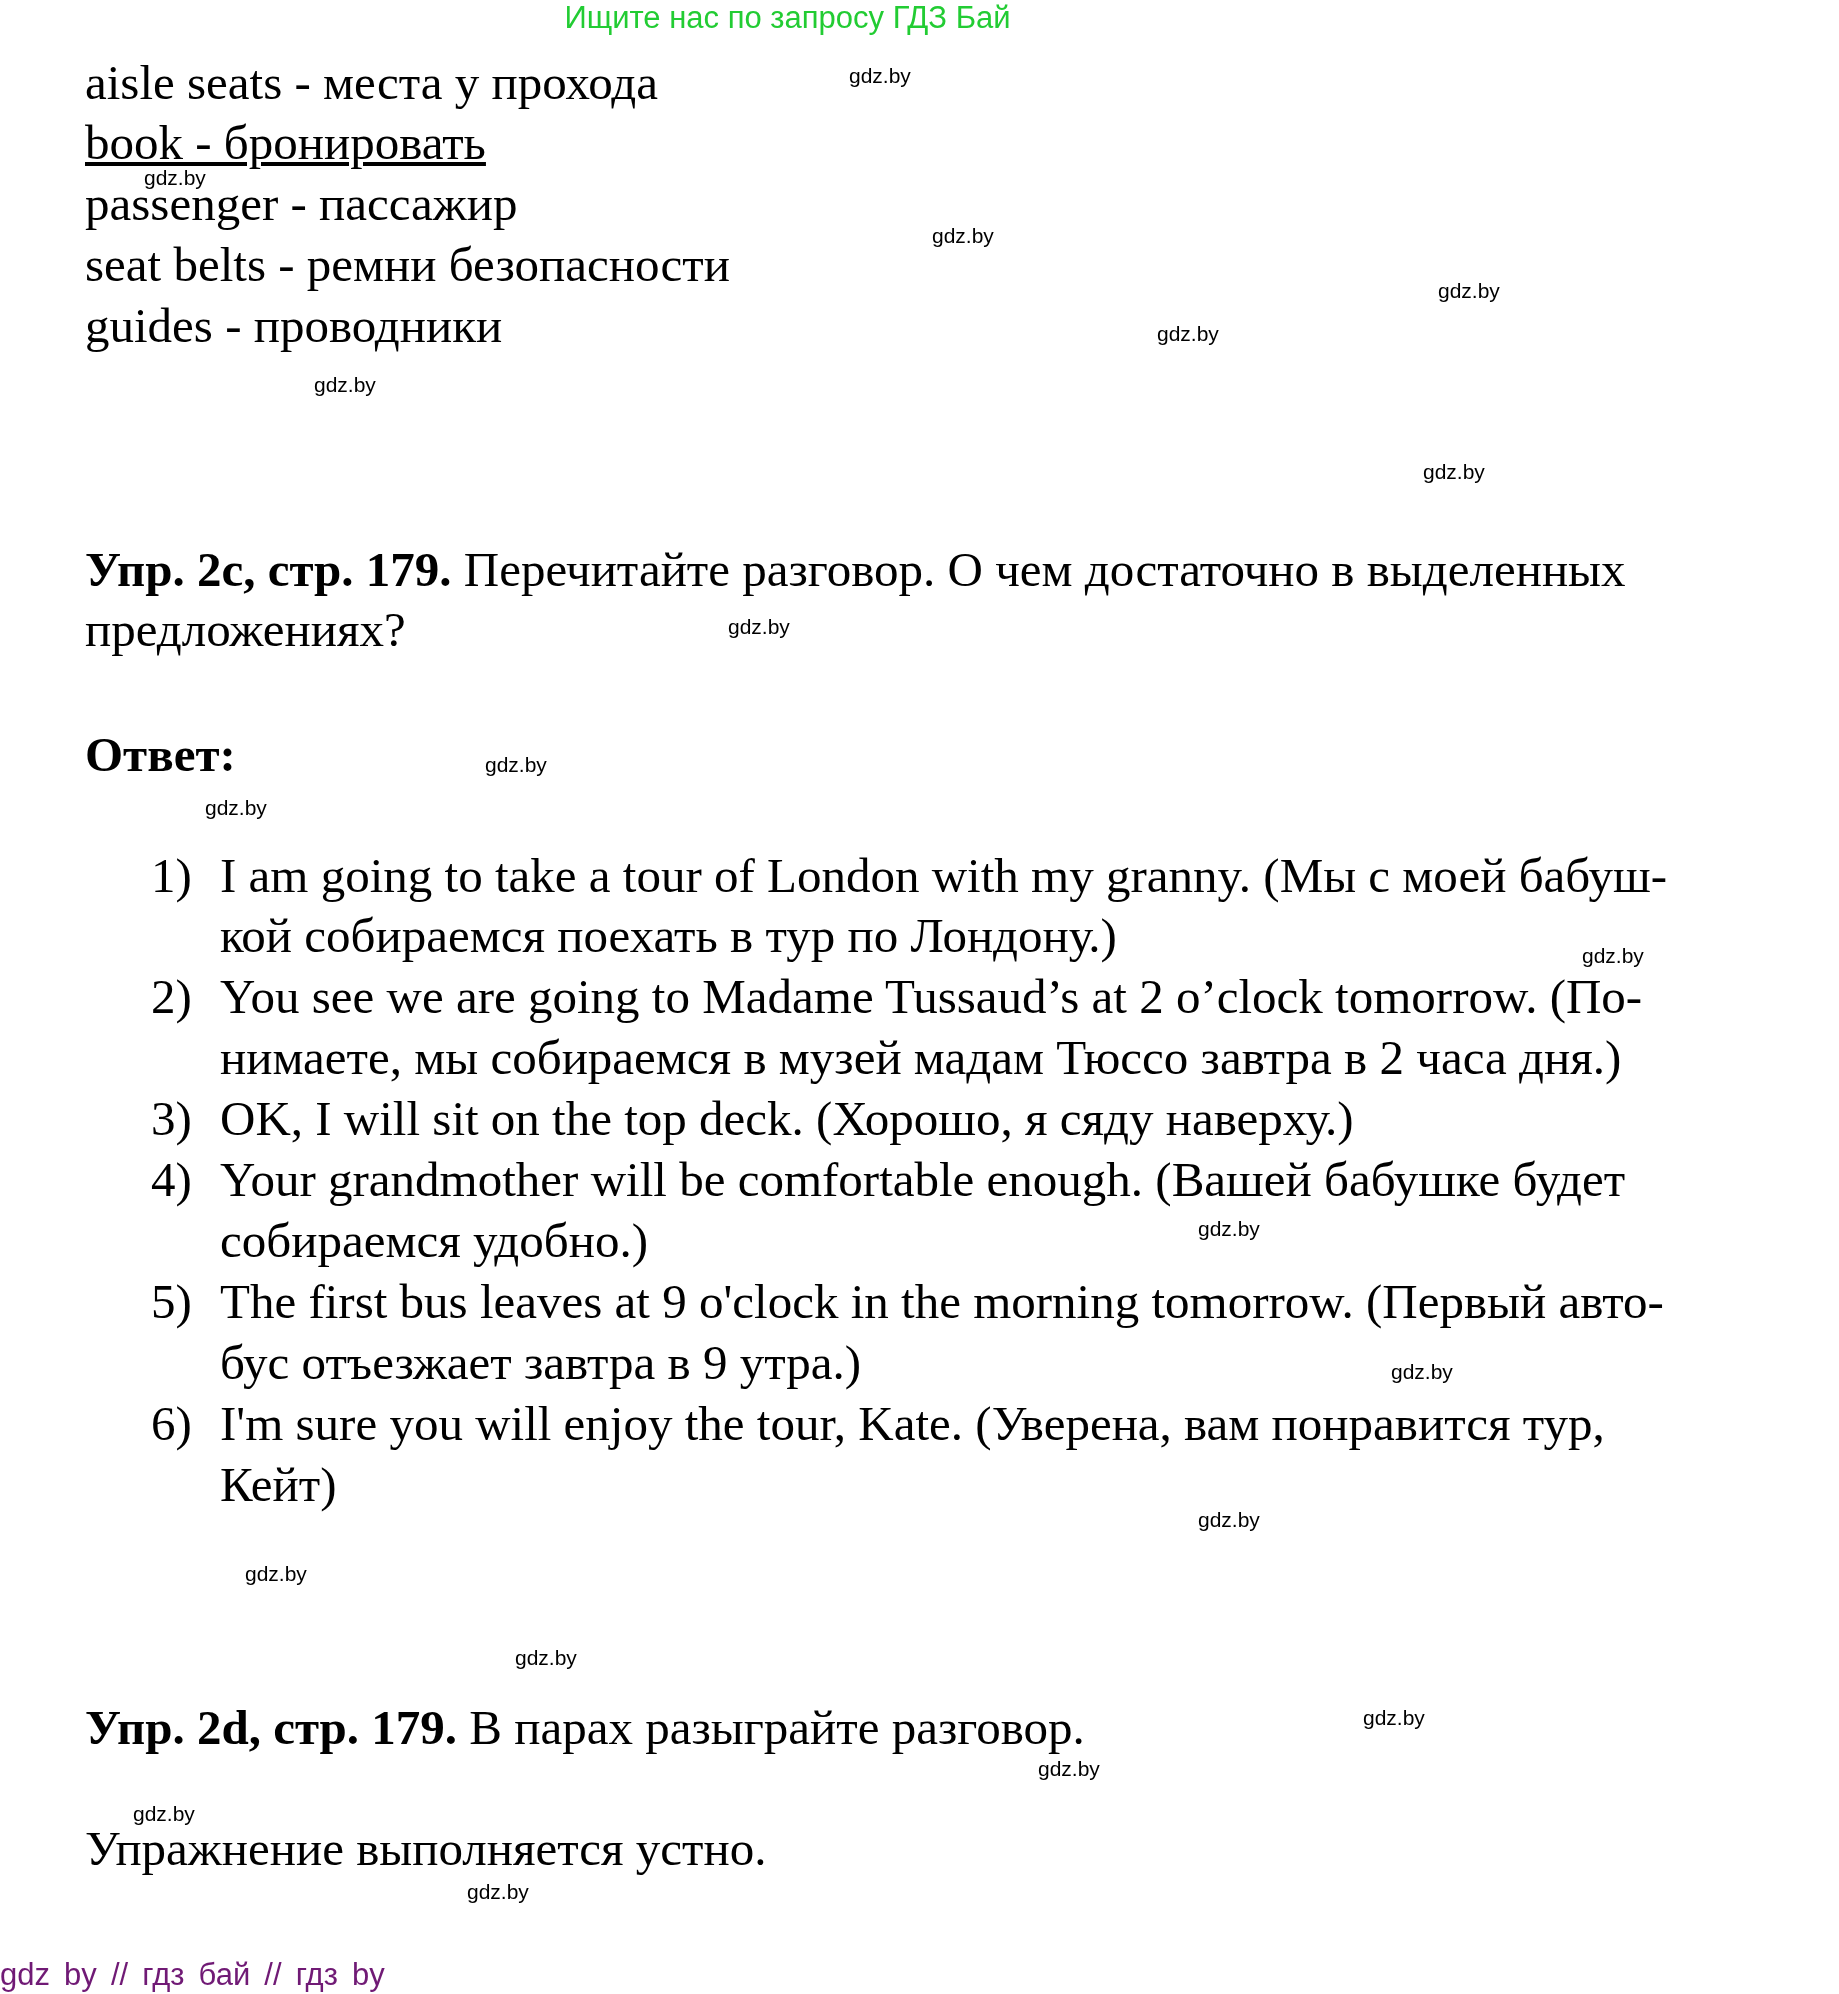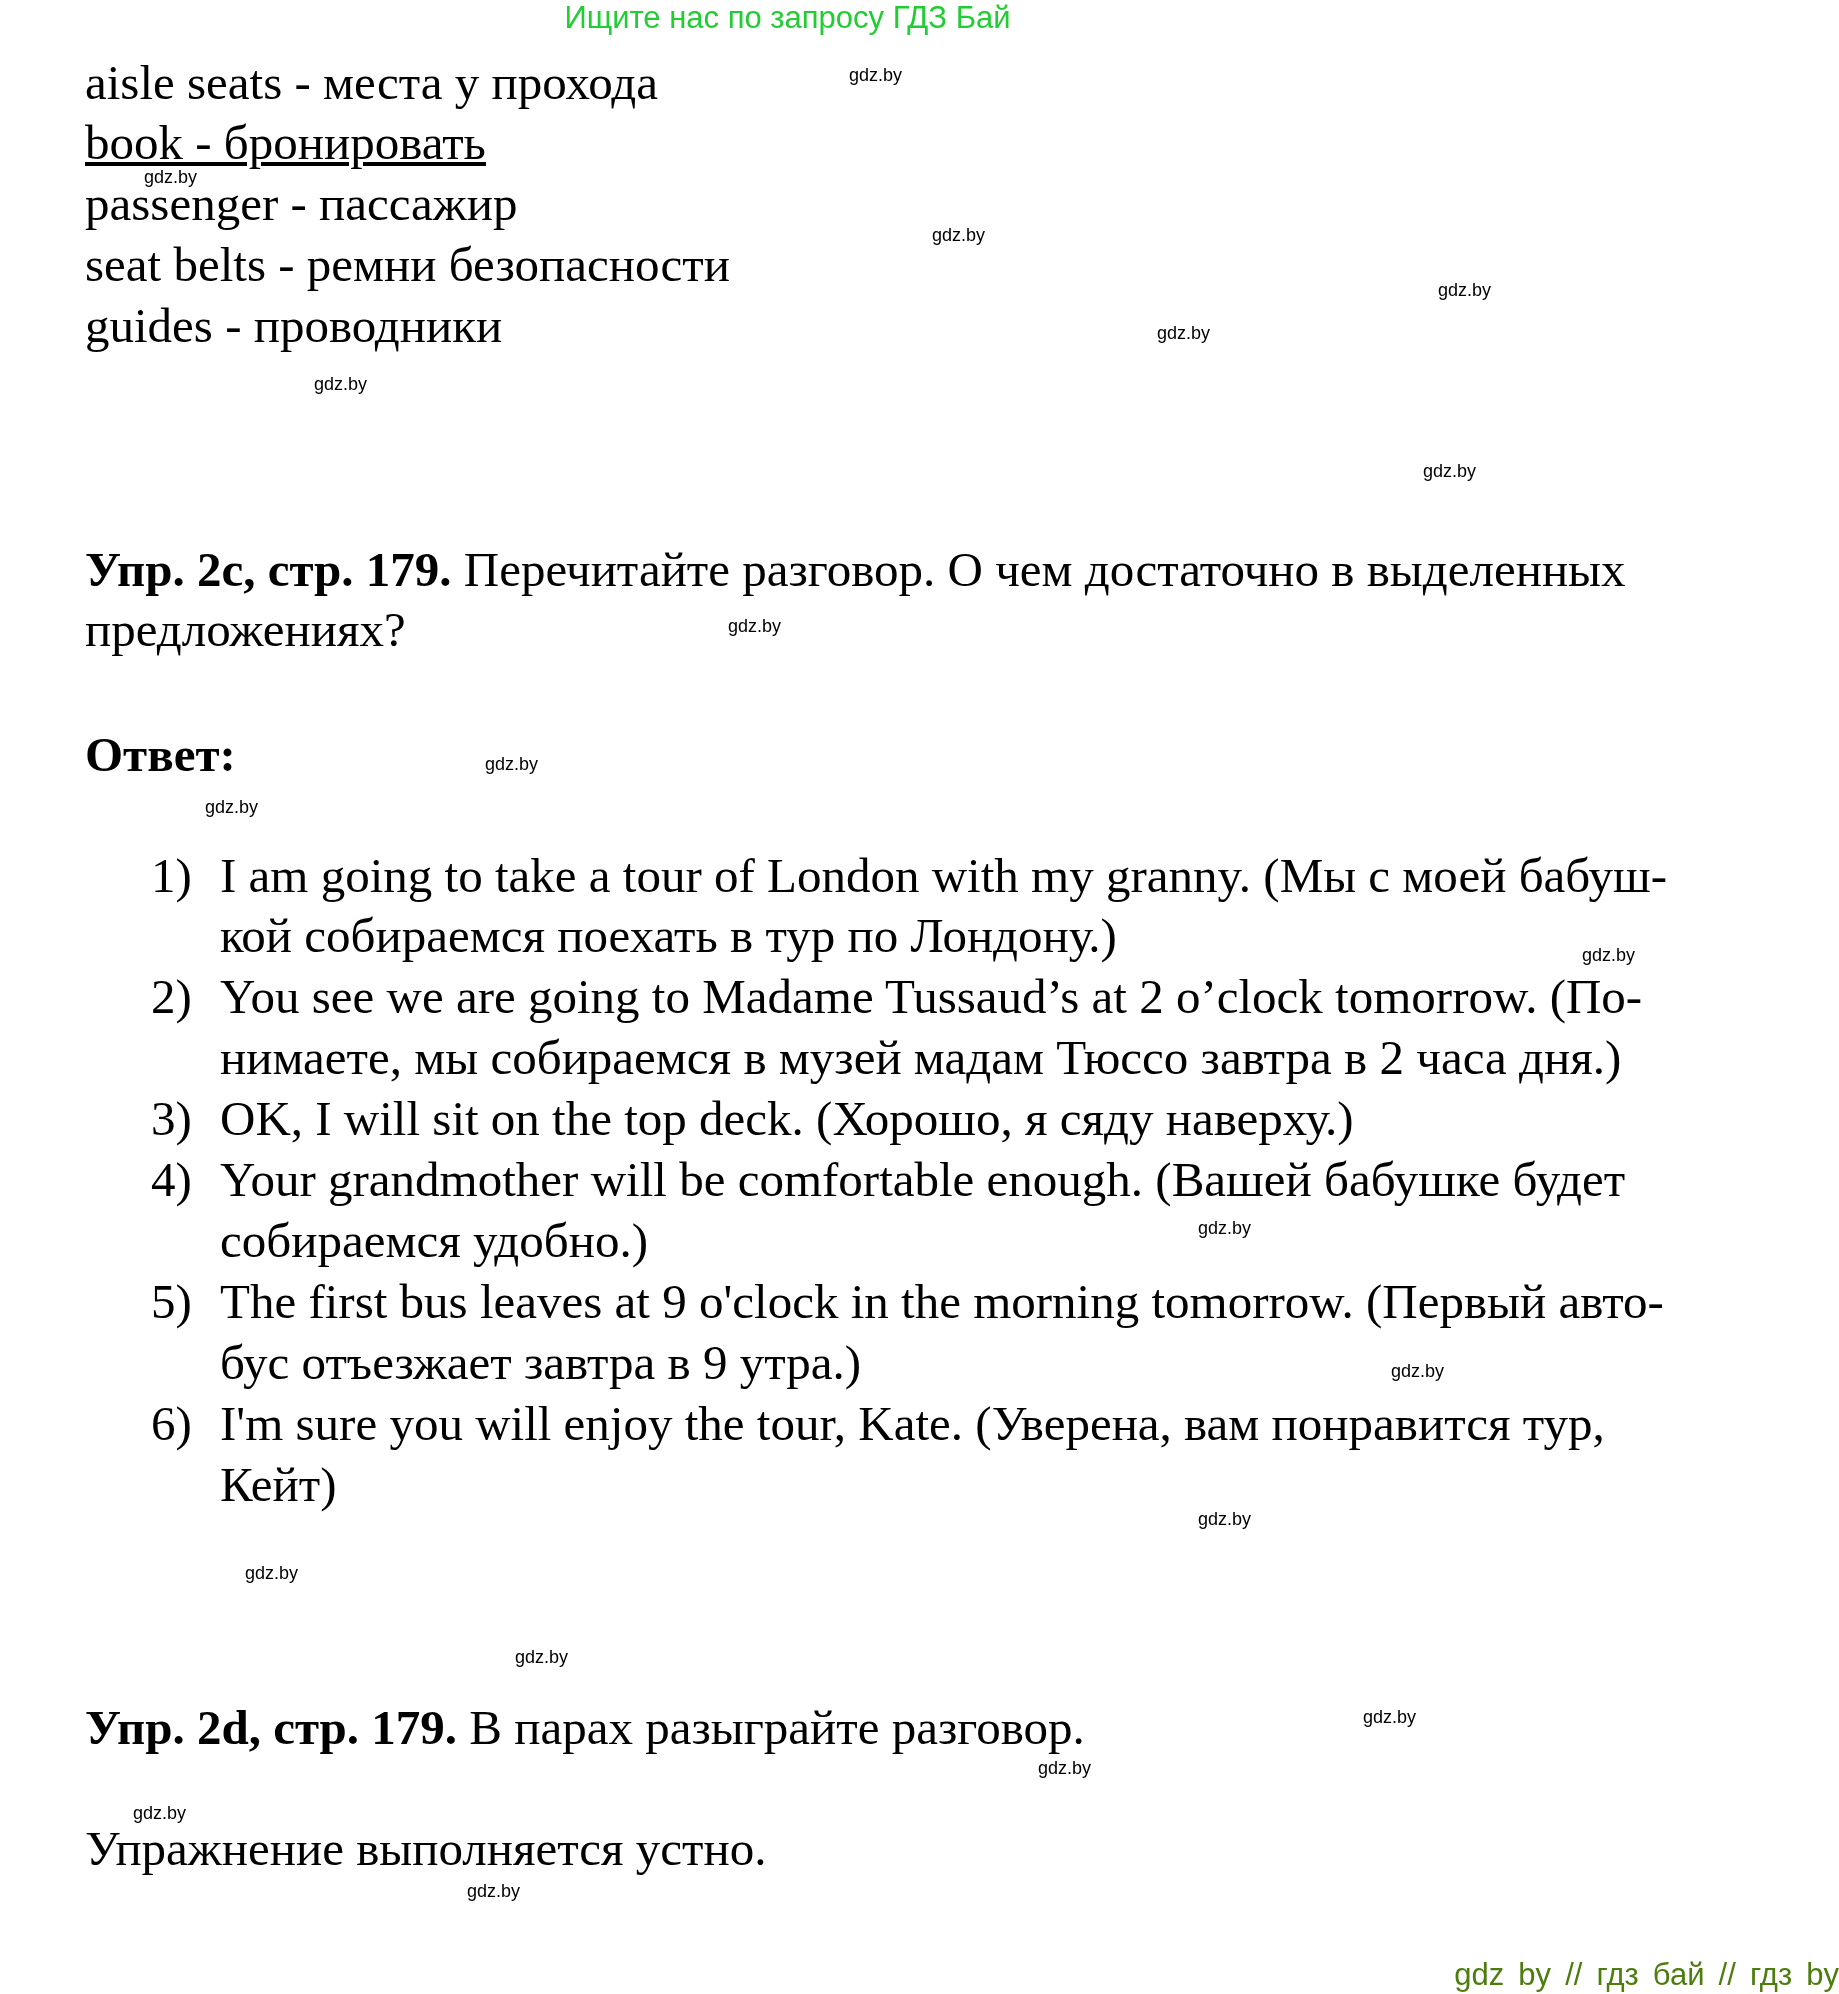--- a/index.html
+++ b/index.html
@@ -48,33 +48,33 @@
       font-size: 49px;
       line-height: 60px;
     }
     .ans-line {
       left: 220px;
       font-size: 49px;
       line-height: 60px;
     }
     .wm {
       font-family: "Liberation Sans", "DejaVu Sans", sans-serif;
-      font-size: 18px;
+      font-size: 21px;
       line-height: 31px;
       color: #000000;
     }
     .footer {
       top: 1957px;
       left: 0;
       width: 1839px;
-      text-align: right;
+      text-align: left;
       font-family: "Liberation Sans", "DejaVu Sans", sans-serif;
       font-size: 31px;
       line-height: 36px;
-      color: #4d7c0f;
+      color: #701a75;
       word-spacing: 5.5px;
     }
   </style>
 </head>
 <body>
 
 <div class="abs banner">Ищите нас по запросу ГДЗ Бай</div>
 
 <div>
   <div class="abs vocab" style="top:55px;">aisle seats - места у прохода</div>

